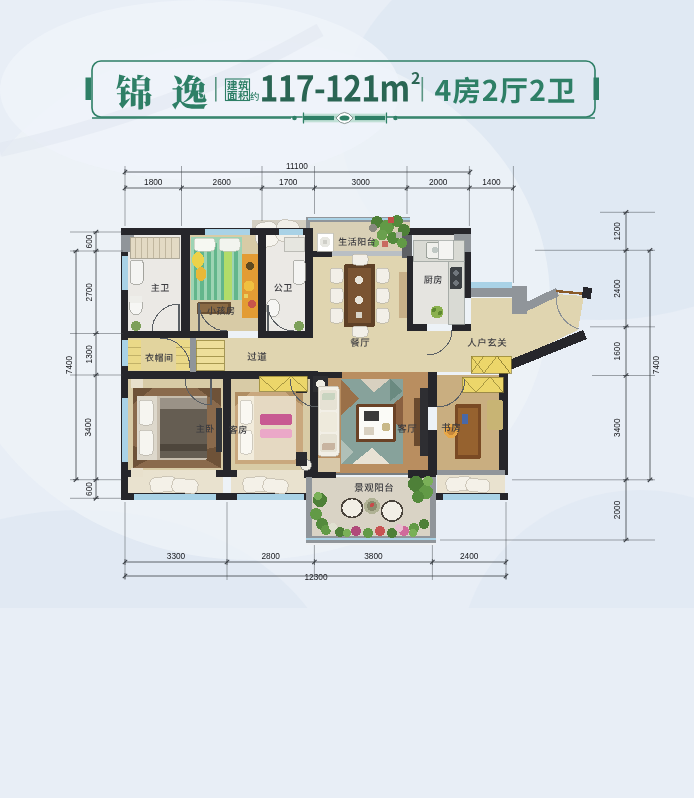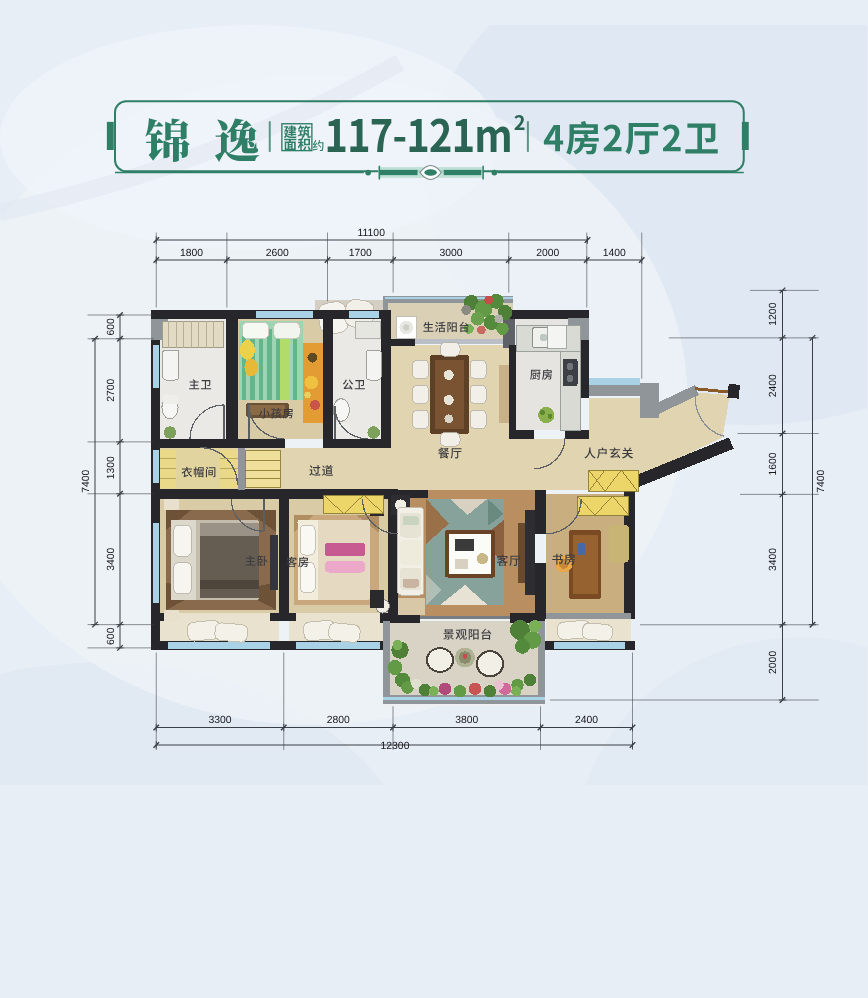--- a/index.html
+++ b/index.html
@@ -1,14 +1,14 @@
 <!DOCTYPE html>
 <html><head><meta charset="utf-8"><style>
 html,body{margin:0;padding:0;background:#e8eef6;}
-#pg{position:relative;width:694px;height:608px;overflow:hidden;margin-top:20px;}
+#pg{position:relative;width:694px;height:608px;overflow:hidden;}
 </style></head>
 <body>
 <div id="pg">
 <svg width="694" height="798" viewBox="0 0 694 798">
 <rect width="694" height="798" fill="#e8eef6"></rect>
 <ellipse cx="600" cy="120" rx="260" ry="200" fill="#dde7f2" opacity="0.7"></ellipse>
 <ellipse cx="80" cy="700" rx="260" ry="190" fill="#dce6f2" opacity="0.6"></ellipse>
 <ellipse cx="640" cy="660" rx="180" ry="170" fill="#dfe8f3" opacity="0.7"></ellipse>
 <ellipse cx="250" cy="300" rx="300" ry="260" fill="#edf2f8" opacity="0.8"></ellipse>
 <ellipse cx="200" cy="90" rx="200" ry="90" fill="#eef3f9" opacity="0.9"></ellipse>

